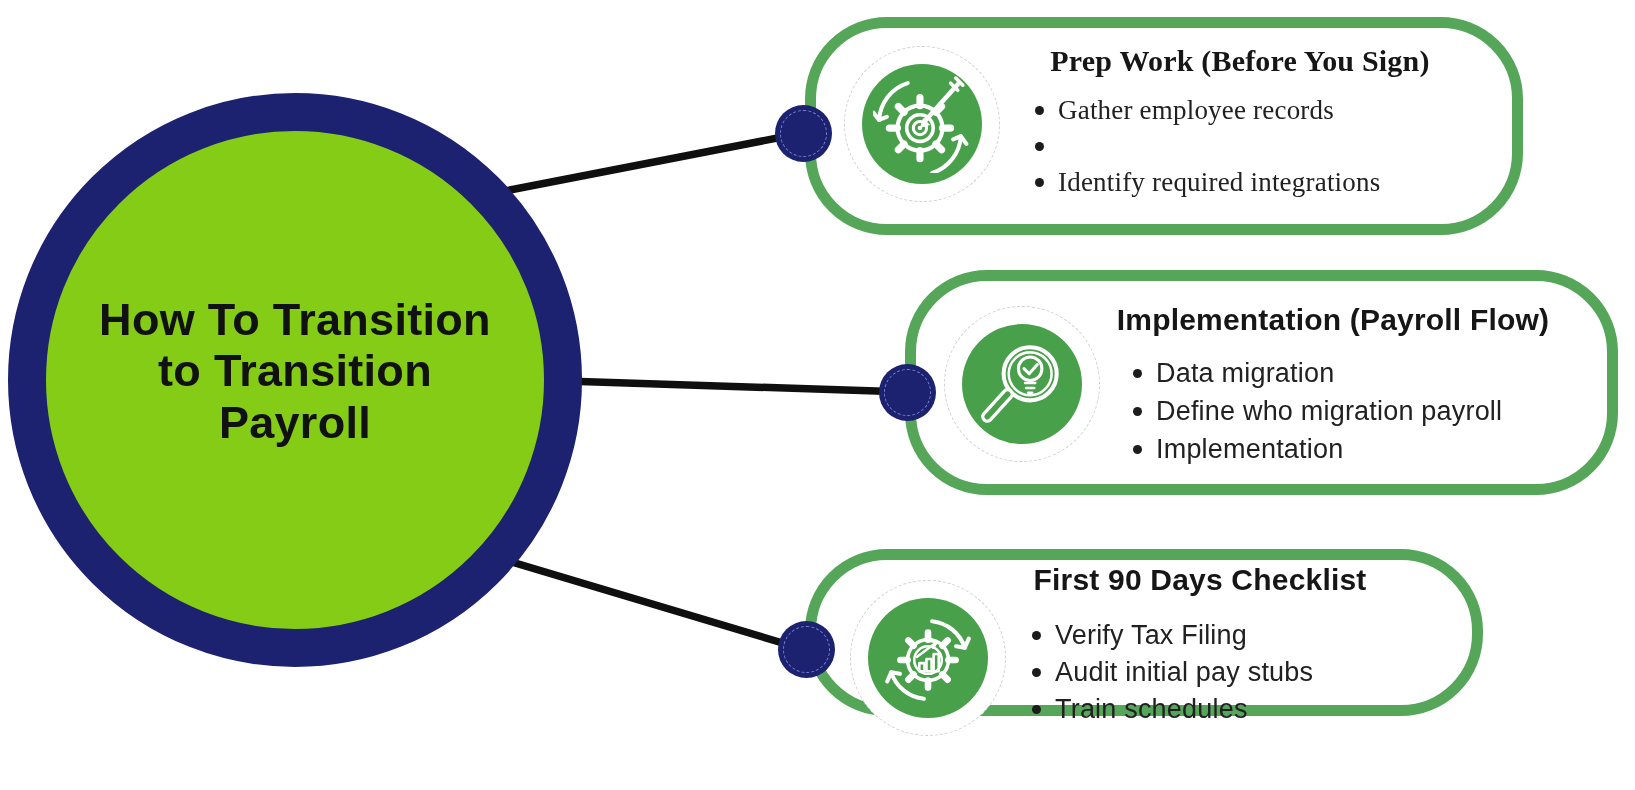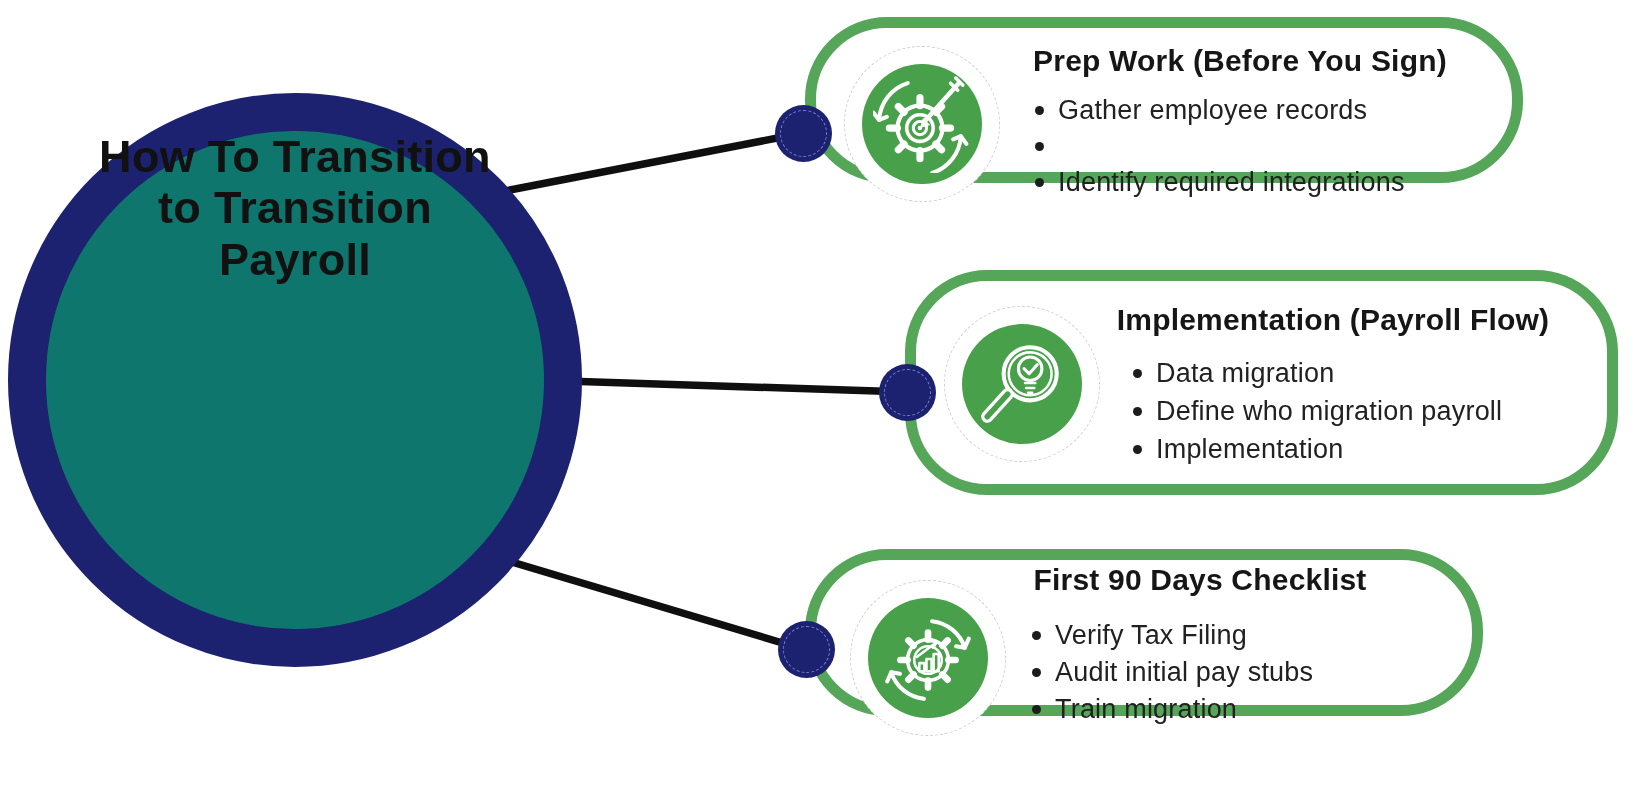--- a/index.html
+++ b/index.html
@@ -14,21 +14,21 @@
   html,body{width:1635px;height:790px;background:#ffffff;overflow:hidden;
     font-family:"Liberation Sans",sans-serif;position:relative;}
   .stage{position:absolute;inset:0;width:1635px;height:790px;}
 
   
   svg.connectors{position:absolute;left:0;top:0;z-index:1;}
 
   
   .card{position:absolute;background:#fff;border:11px solid var(--green-border);
     border-radius:82px;z-index:2;}
-  .card1{left:805px;top:17px;width:718px;height:166px;}
+  .card1{left:805px;top:17px;width:718px;height:218px;font-family:Liberation Serif, serif;}
   .card2{left:905px;top:270px;width:713px;height:225px;}
   .card3{left:805px;top:549px;width:678px;height:167px;}
 
   .card-title{position:absolute;font-size:30px;font-weight:700;color:var(--ink);
     text-align:center;white-space:nowrap;letter-spacing:.2px;}
   .card1 .card-title{left:189px;top:16px;width:470px;}
   .card2 .card-title{left:177px;top:22px;width:480px;}
   .card3 .card-title{left:174px;top:3px;width:420px;}
 
   ul.bullets{position:absolute;list-style:none;padding-left:5px;}
@@ -49,22 +49,22 @@
   .card1 .icon-wrap{left:28px;top:18px;}
   .card2 .icon-wrap{left:28px;top:25px;}
   .card3 .icon-wrap{left:34px;top:20px;}
   .icon-circle{width:120px;height:120px;border-radius:50%;background:var(--green-fill);
     display:flex;align-items:center;justify-content:center;}
   .icon-circle svg{width:98px;height:98px;}
   .icon-circle svg *{vector-effect:none;}
 
   
   .hub{position:absolute;left:8px;top:93px;width:574px;height:574px;border-radius:50%;
-    background:#0f766e;border:38px solid var(--navy);z-index:3;display:flex;
-    align-items:flex-start;justify-content:center;}
+    background:#84cc16;border:38px solid var(--navy);z-index:3;display:flex;
+    align-items:center;justify-content:center;}
   .hub-text{font-size:45px;font-weight:700;color:#111;text-align:center;
     line-height:1.14;padding-bottom:18px;letter-spacing:.3px;}
 
   
   .cdot{position:absolute;width:57px;height:57px;border-radius:50%;
     background:var(--navy);z-index:4;}
   .cdot::after{content:"";position:absolute;inset:5px;border-radius:50%;
     border:1.5px dashed rgba(150,165,235,.75);}
   .cdot1{left:775px;top:105px;}
   .cdot2{left:879px;top:364px;}
@@ -180,21 +180,21 @@
           <span class="txt">Verify Tax Filing</span>
         </li>
 
         <li>
           <span class="dot"></span>
           <span class="txt">Audit initial pay stubs</span>
         </li>
 
         <li>
           <span class="dot"></span>
-          <span class="txt">Train migration</span>
+          <span class="txt">Train schedules</span>
         </li>
       </ul>
   </section>
 
   <div class="hub">
     <div class="hub-text">
       <div>How To Transition</div>
       <div>to Transition</div>
       <div>Payroll</div>
     </div>

